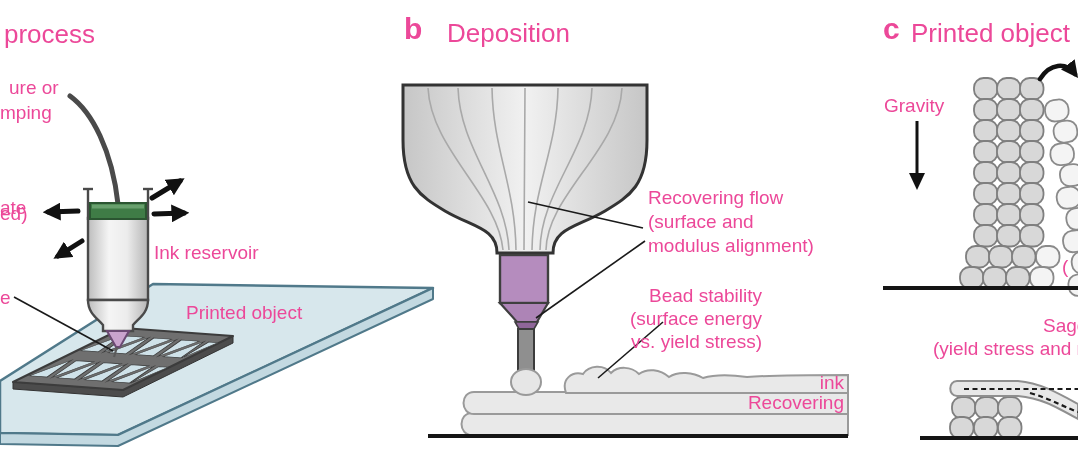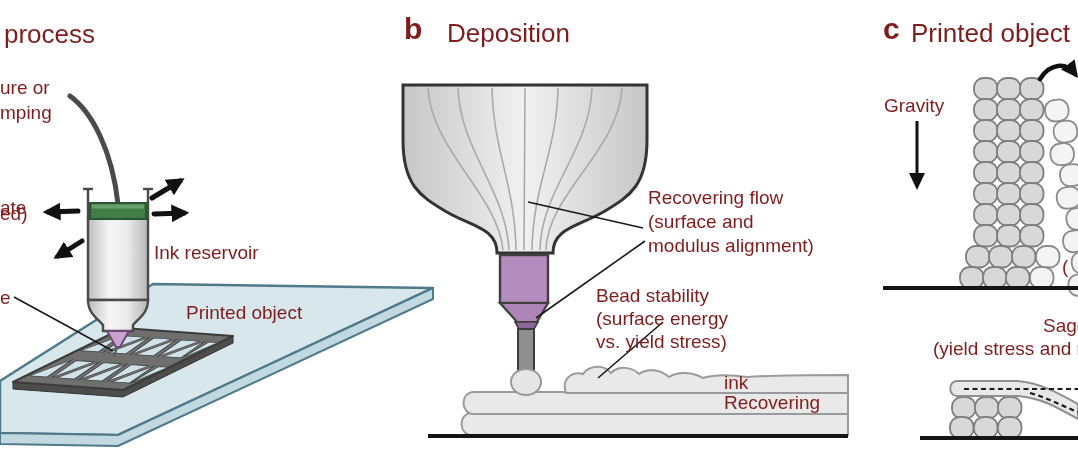--- a/index.html
+++ b/index.html
@@ -1,22 +1,22 @@
 <!DOCTYPE html>
 <html><head>
 <meta charset="utf-8">
 <style>
   html,body{margin:0;padding:0;background:#fff;}
   #canvas{position:relative;width:1078px;height:462px;background:#ffffff;overflow:hidden;
           font-family:"Liberation Sans",sans-serif;color:#231f20;}
   svg{position:absolute;top:0;left:0;}
-  .lbl{position:absolute;font-size:19px;line-height:23px;white-space:nowrap;color:#7f1d1d;}
+  .lbl{position:absolute;font-size:19px;line-height:23px;white-space:nowrap;color:#ec4899;}
   .title{font-size:26px;line-height:28px;}
   .letter{font-size:30px;line-height:30px;font-weight:bold;}
-  .center{text-align:left;}
+  .center{text-align:right;}
   .bead-g{fill:#d8d8d8;stroke:#7f7f7f;stroke-width:1.8;}
   .bead-w{fill:#f4f4f4;stroke:#8a8a8a;stroke-width:1.8;}
   .leader{stroke:#1a1a1a;stroke-width:1.6;fill:none;}
   .baseline{stroke:#151515;stroke-width:4;fill:none;}
   .stream{stroke:#a9a9a9;stroke-width:1.6;fill:none;}
   .hole{fill:#cfe2e9;stroke:#3c3c3c;stroke-width:0.012;}
 </style>
 </head>
 <body>
 
@@ -200,21 +200,21 @@
         <use href="#bead" class="bead-g" x="998" y="417"></use>
       <path d="M957,381 L1018,381 C1040,383 1056,392 1078,404 L1078,419 C1053,405 1040,398 1018,396 L957,396 C948,396 948,381 957,381 Z" fill="#e8e8e8" stroke="#8f8f8f" stroke-width="2"></path>
       <line x1="964" y1="389" x2="1078" y2="389" stroke="#1a1a1a" stroke-width="2.2" stroke-dasharray="5,3.5"></line>
       <path d="M1030,393 C1048,398 1060,405 1078,412" fill="none" stroke="#1a1a1a" stroke-width="2.2" stroke-dasharray="5,3.5"></path>
     </g>
 
     <line class="baseline" x1="920" y1="438" x2="1078" y2="438"></line>
   </svg>
 
   <div class="lbl title" style="left:4px;top:20px">process</div>
-  <div class="lbl" style="left:0;top:76px">ure or</div>
+  <div class="lbl" style="left:9px;top:76px">ure or</div>
   <div class="lbl" style="left:0;top:101px">mping</div>
   <div class="lbl" style="left:0;top:196px">ate</div>
   <div class="lbl" style="left:0;top:202px">ed)</div>
   <div class="lbl" style="left:0;top:286px">e</div>
   <div class="lbl" style="left:154px;top:241px">Ink reservoir</div>
   <div class="lbl" style="left:186px;top:301px">Printed object</div>
 
   <div class="lbl letter" style="left:404px;top:14px">b</div>
   <div class="lbl title" style="left:447px;top:19px">Deposition</div>
   <div class="lbl" style="left:648px;top:186px;line-height:24px">

